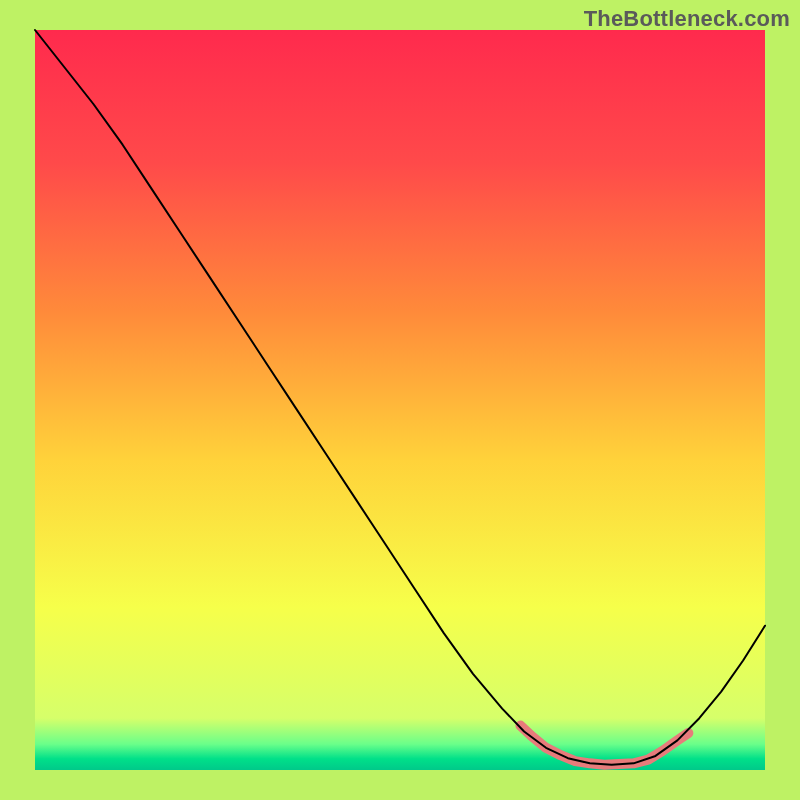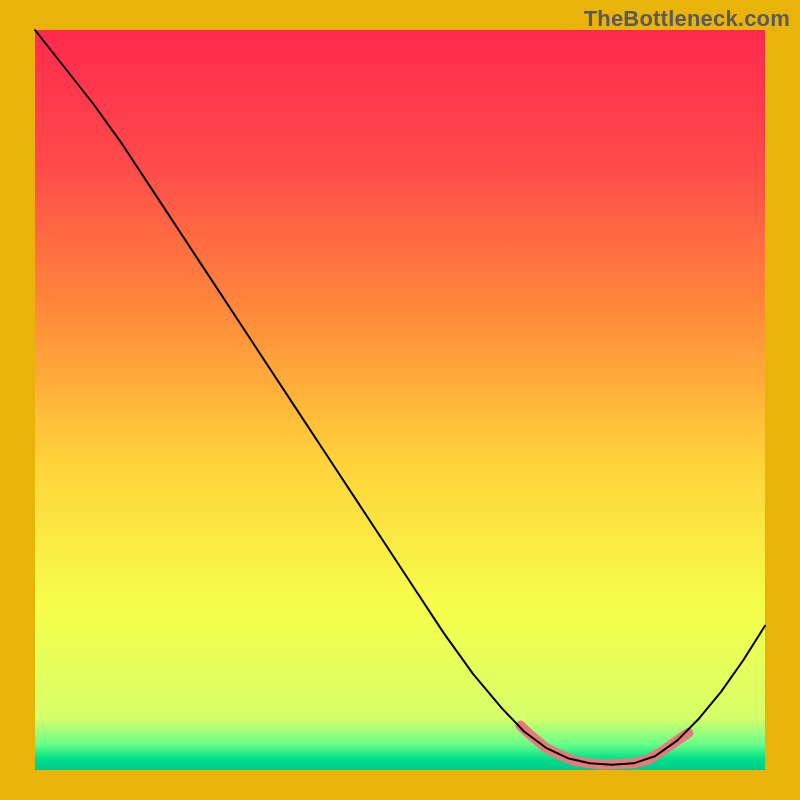--- a/index.html
+++ b/index.html
@@ -1,17 +1,17 @@
 <!DOCTYPE html>
 <html><head>
 <meta charset="utf-8">
 <style>
   * { margin: 0; padding: 0; box-sizing: border-box; }
   html, body { width: 800px; height: 800px; background: #000; overflow: hidden; }
-  .stage { position: relative; width: 800px; height: 800px; background: #eab308; }
+  .stage { position: relative; width: 800px; height: 800px; background: #bef264; }
   .watermark {
     position: absolute;
     top: 6px;
     right: 10px;
     font-family: Arial, Helvetica, sans-serif;
     font-size: 22px;
     font-weight: 600;
     color: #5a5a5a;
     letter-spacing: 0.2px;
     user-select: none;

